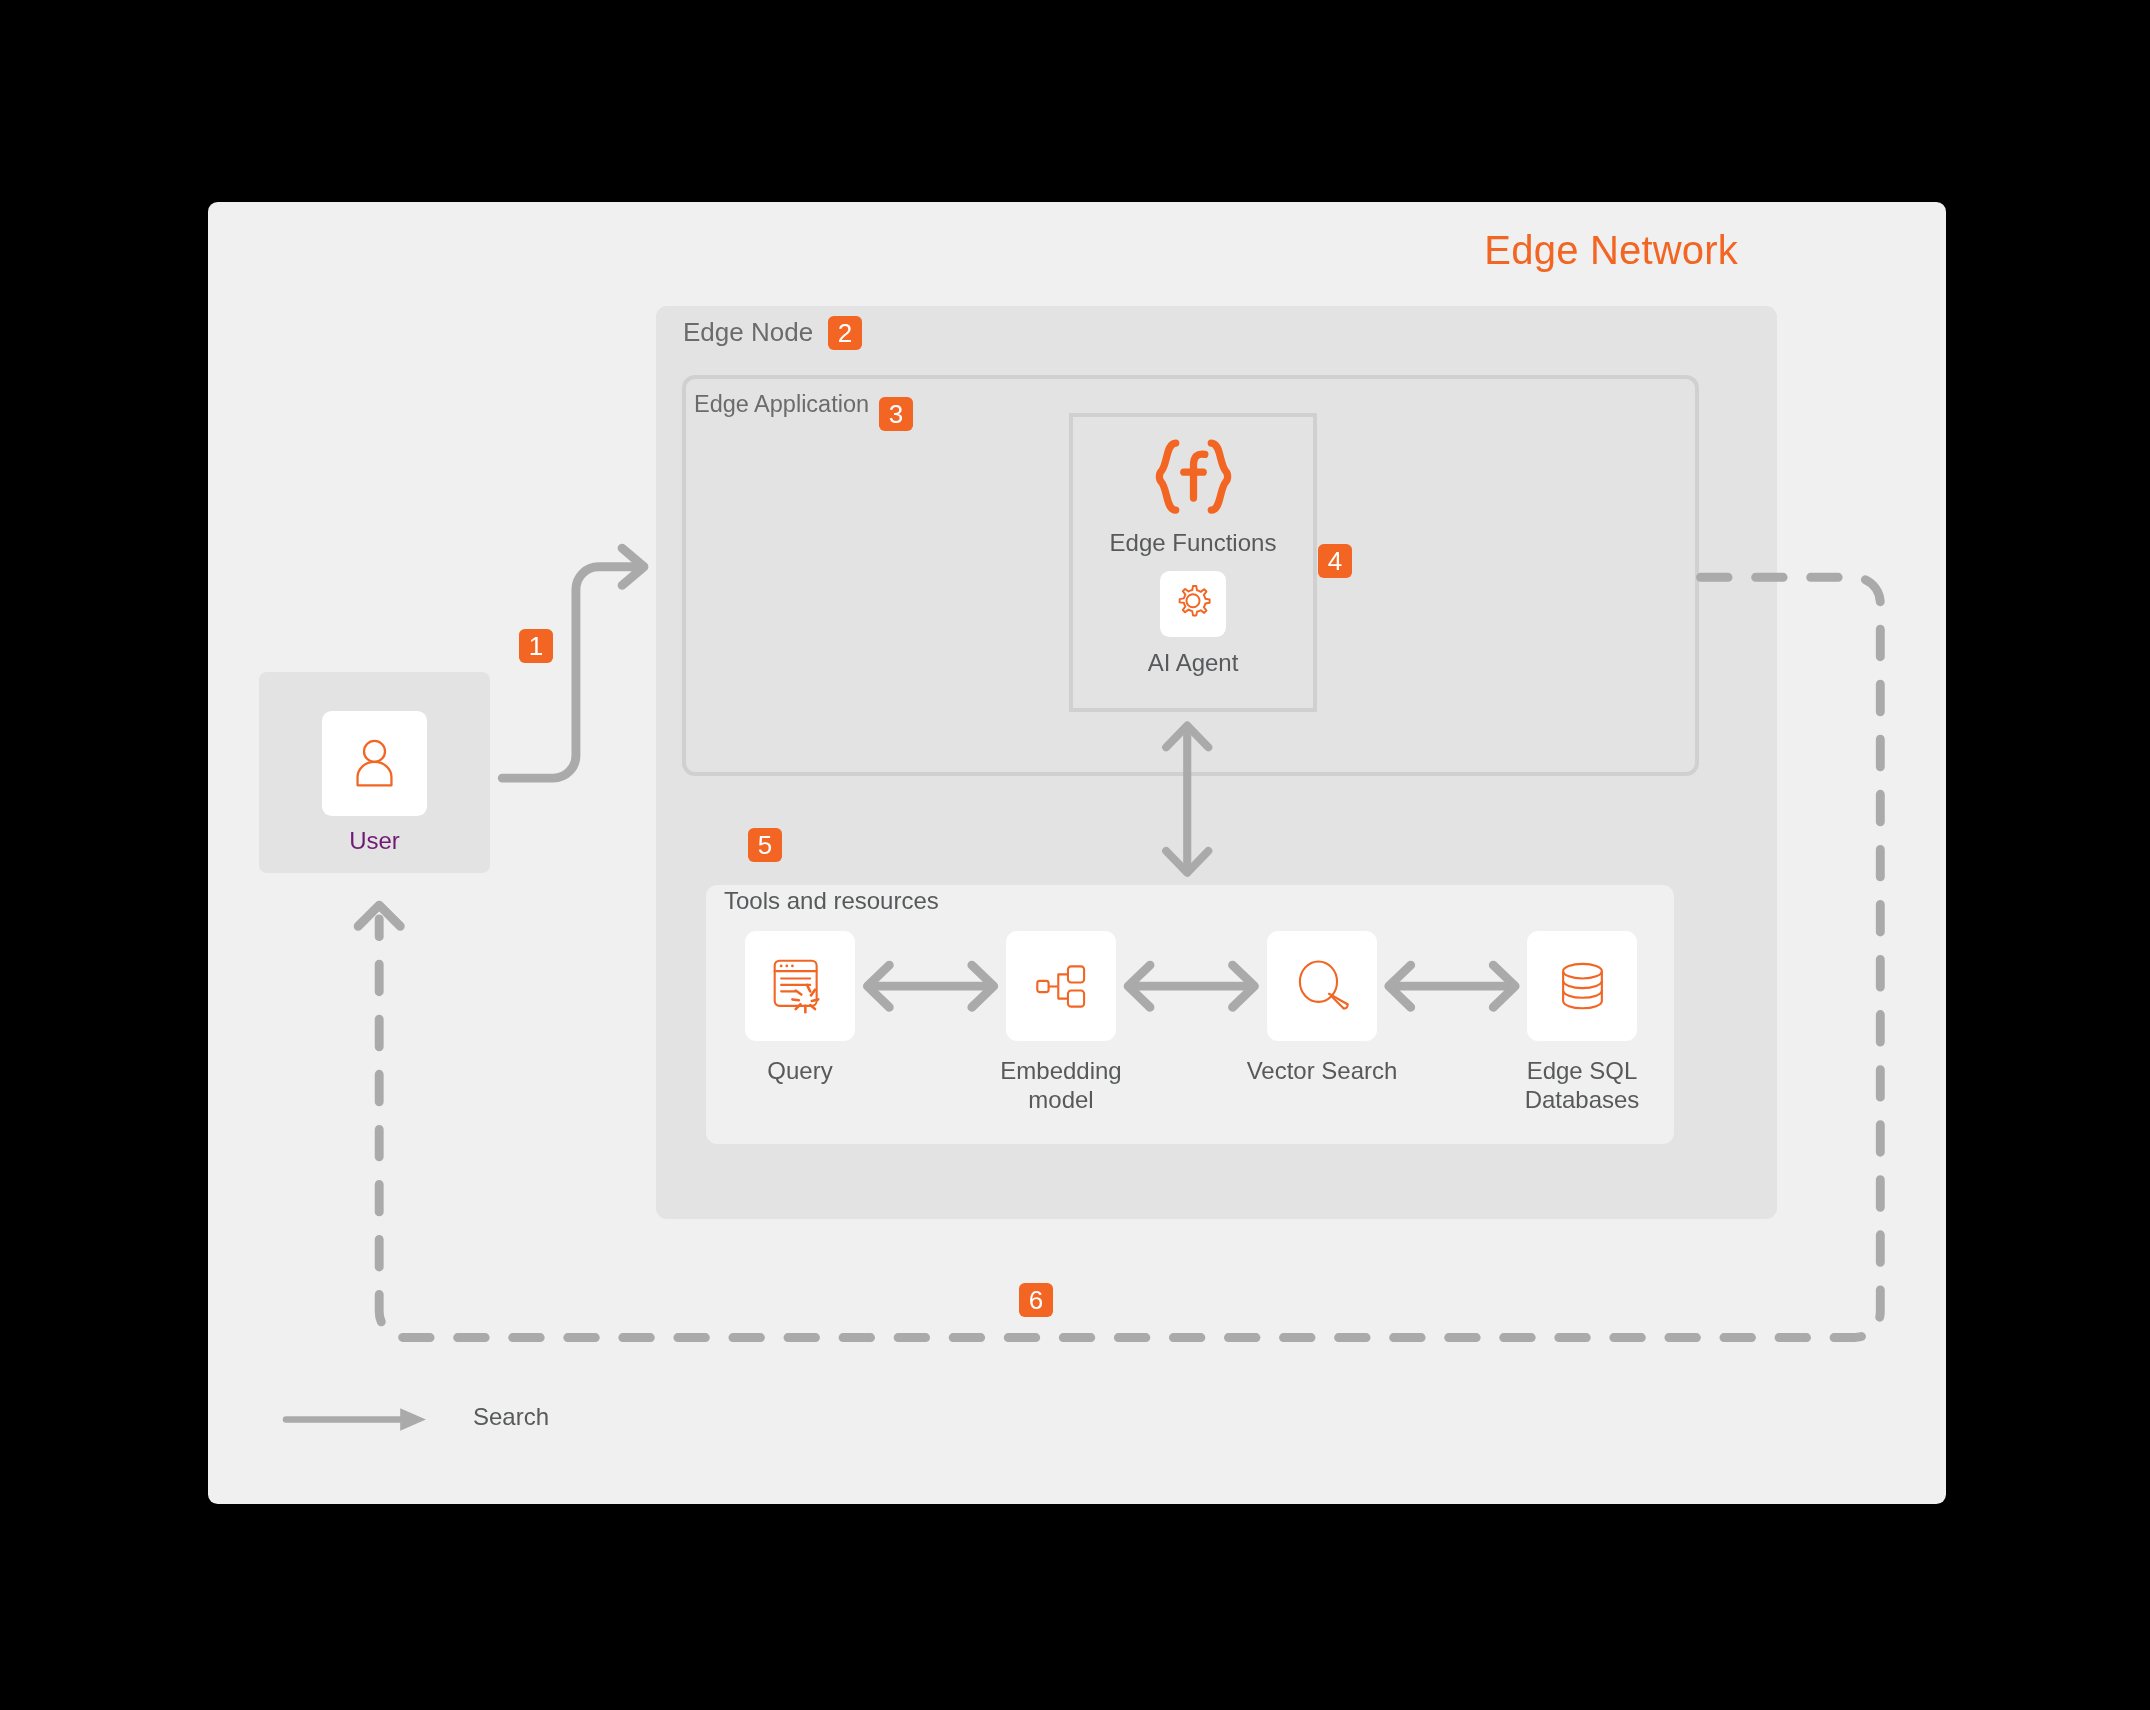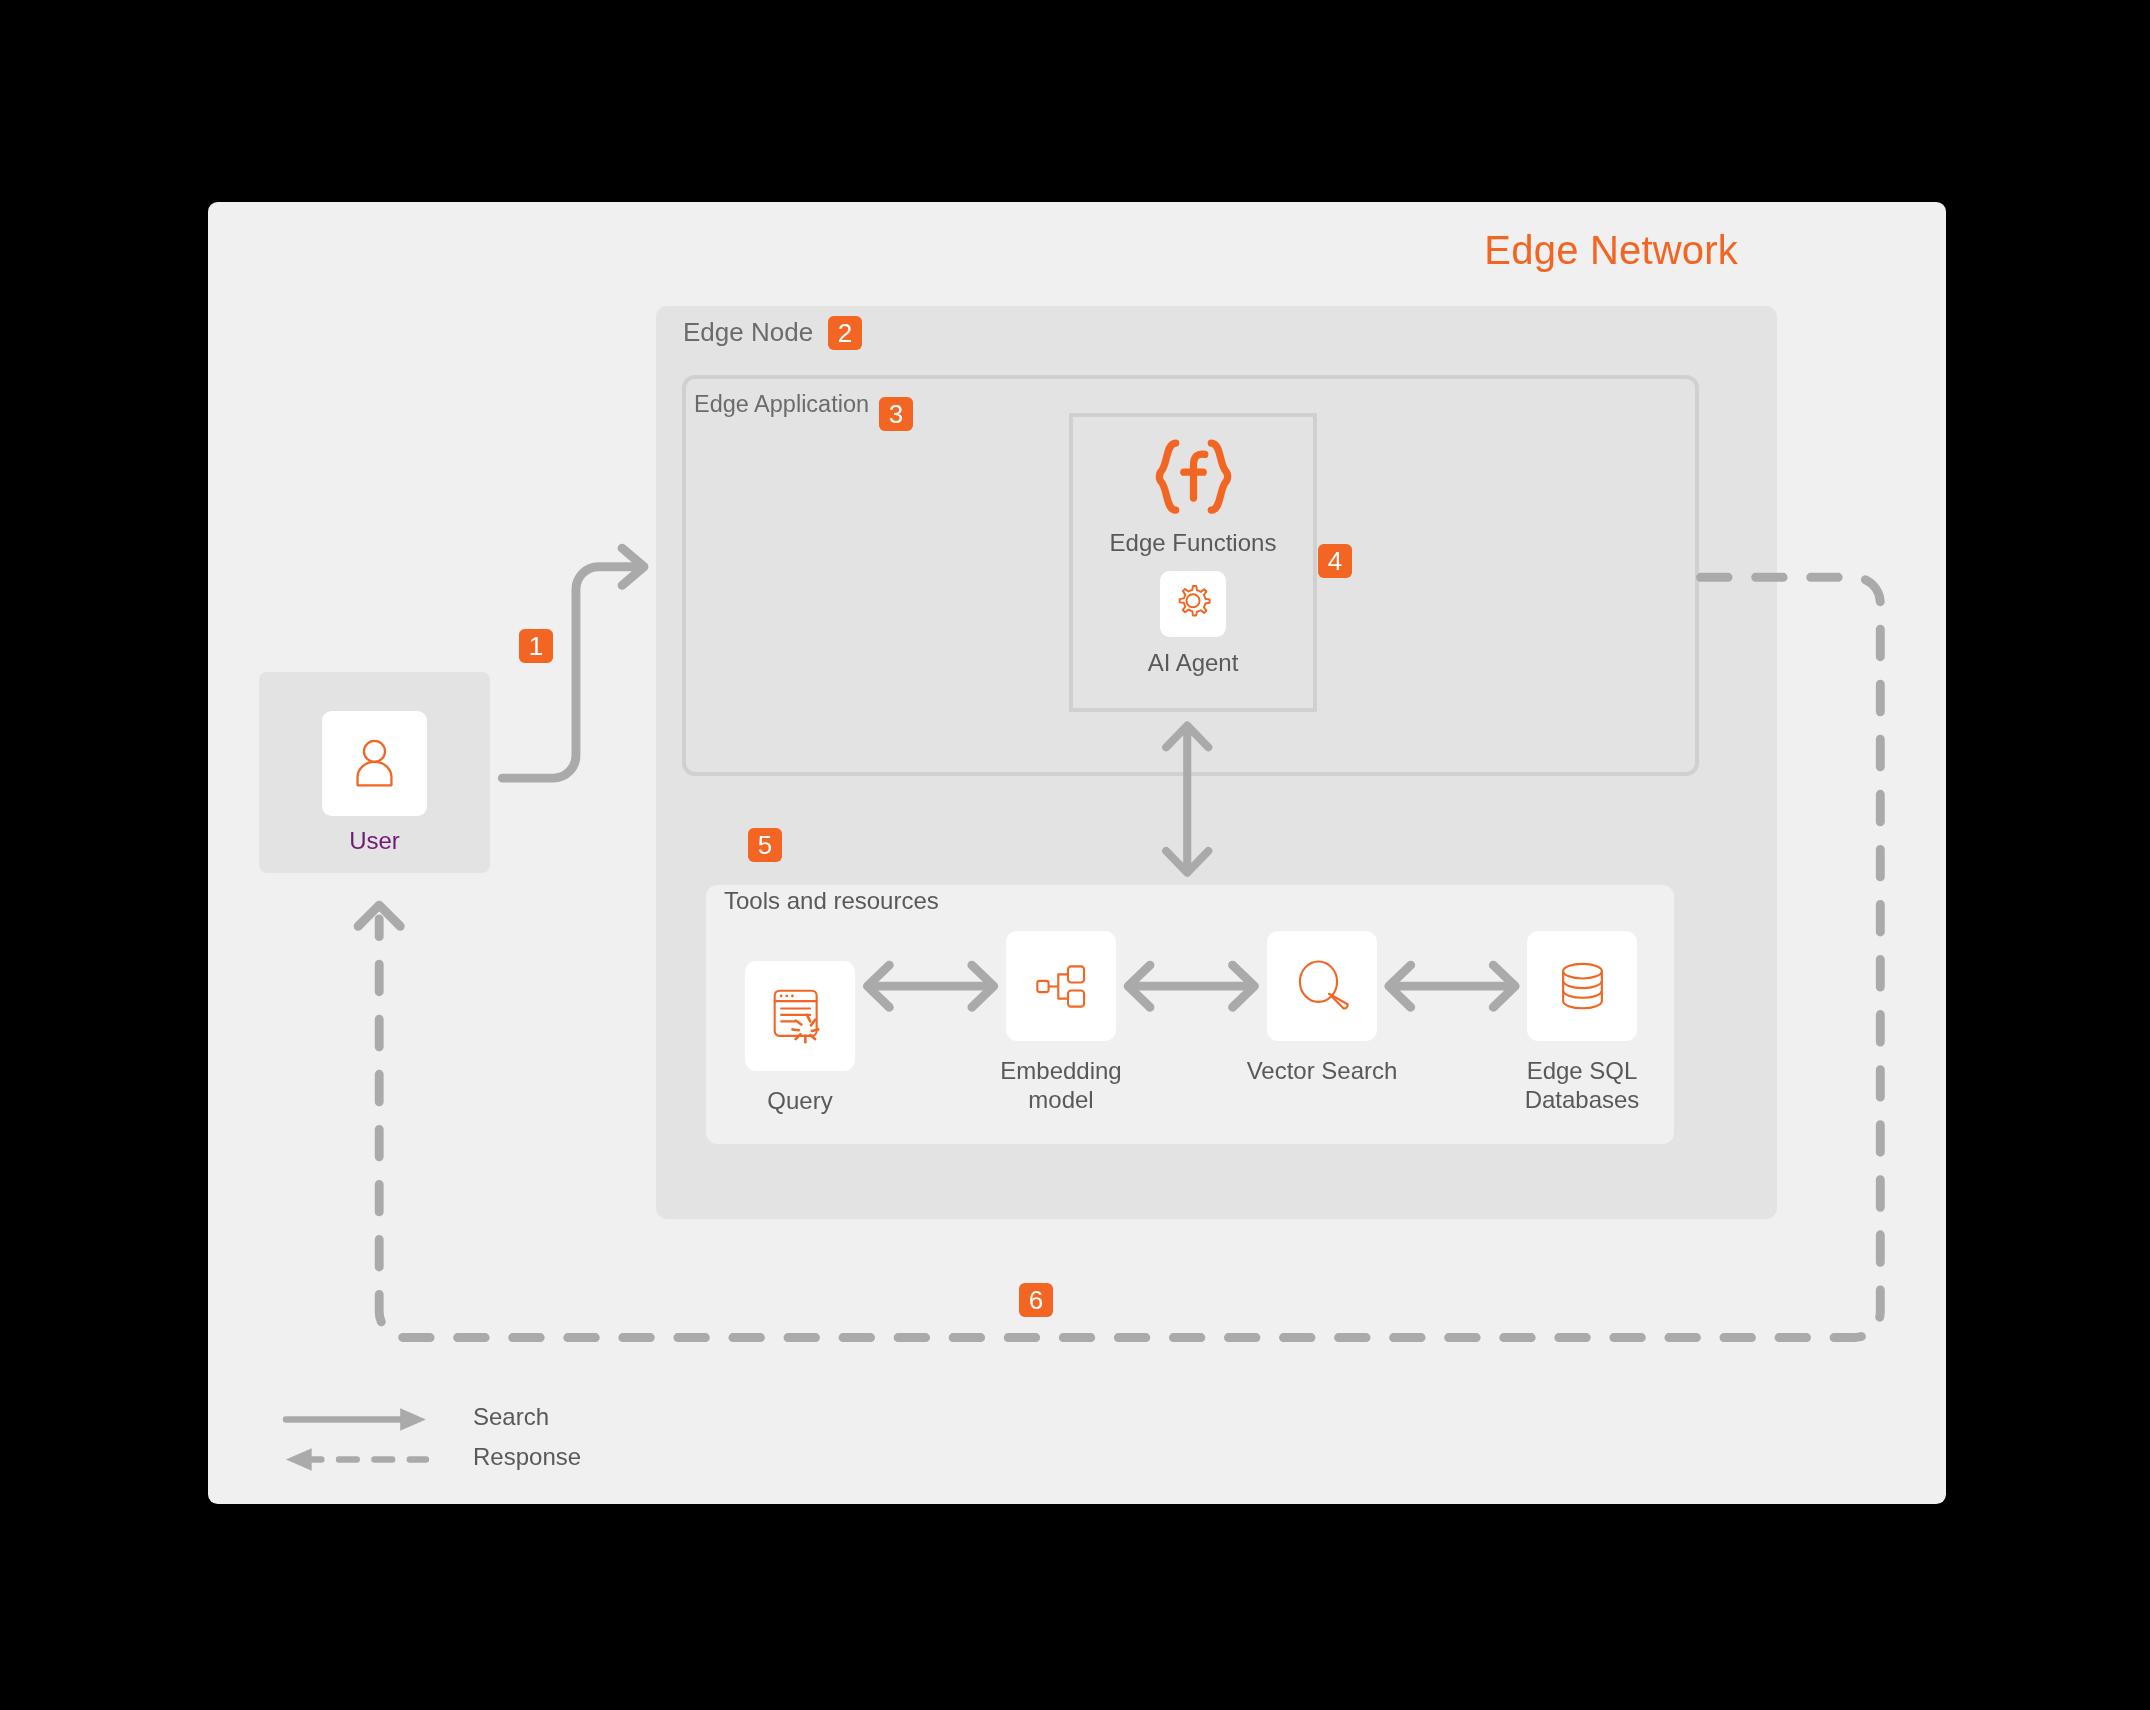--- a/index.html
+++ b/index.html
@@ -259,21 +259,21 @@
       </span>
     </div>
     <div id="ai-agent-label">AI Agent</div>
   </div>
   <div class="step-badge" style="left:1318px; top:544px;">4</div>
 
   <div id="tools-panel"></div>
   <div id="tools-label">Tools and resources</div>
   <div class="step-badge" style="left:748px; top:828px;">5</div>
 
-  <div class="tool-item" style="left:719px; top:931px;margin-top:30px;">
+  <div class="tool-item" style="left:719px; top:931px;">
     <div class="tool-tile">
       <span>
         <svg width="71" height="71" viewBox="0 0 88 88">
           <g fill="none" stroke="#f26522" stroke-width="2.6" stroke-linecap="round" stroke-linejoin="round">
             <rect x="12" y="12" width="52" height="56" rx="6"></rect>
             <path d="M12 25 L64 25"></path>
             <circle cx="20" cy="18.5" r="1.7" fill="#f26522" stroke="none"></circle>
             <circle cx="27" cy="18.5" r="1.7" fill="#f26522" stroke="none"></circle>
             <circle cx="34" cy="18.5" r="1.7" fill="#f26522" stroke="none"></circle>
             <path d="M20 34 L56 34"></path>
@@ -409,25 +409,16 @@
   <div id="legend">
     <div class="legend-row">
       <svg width="178" height="37" viewBox="0 0 220 46">
         <g fill="none" stroke="#aaaaaa" stroke-width="8" stroke-linecap="round">
           <path d="M8 23 L160 23"></path>
         </g>
         <path d="M150 9 L182 23 L150 37 Z" fill="#aaaaaa" stroke="none"></path>
       </svg>
       <span class="legend-text">Search</span>
     </div>
-    <div class="legend-row">
-      <svg width="178" height="37" viewBox="0 0 220 46">
-        <g fill="none" stroke="#aaaaaa" stroke-width="8" stroke-linecap="round" stroke-dasharray="22 22">
-          <path d="M30 23 L182 23"></path>
-        </g>
-        <path d="M40 9 L8 23 L40 37 Z" fill="#aaaaaa" stroke="none"></path>
-      </svg>
-      <span class="legend-text">Response</span>
-    </div>
   </div>
 
 </div>
 
 
 </body></html>

